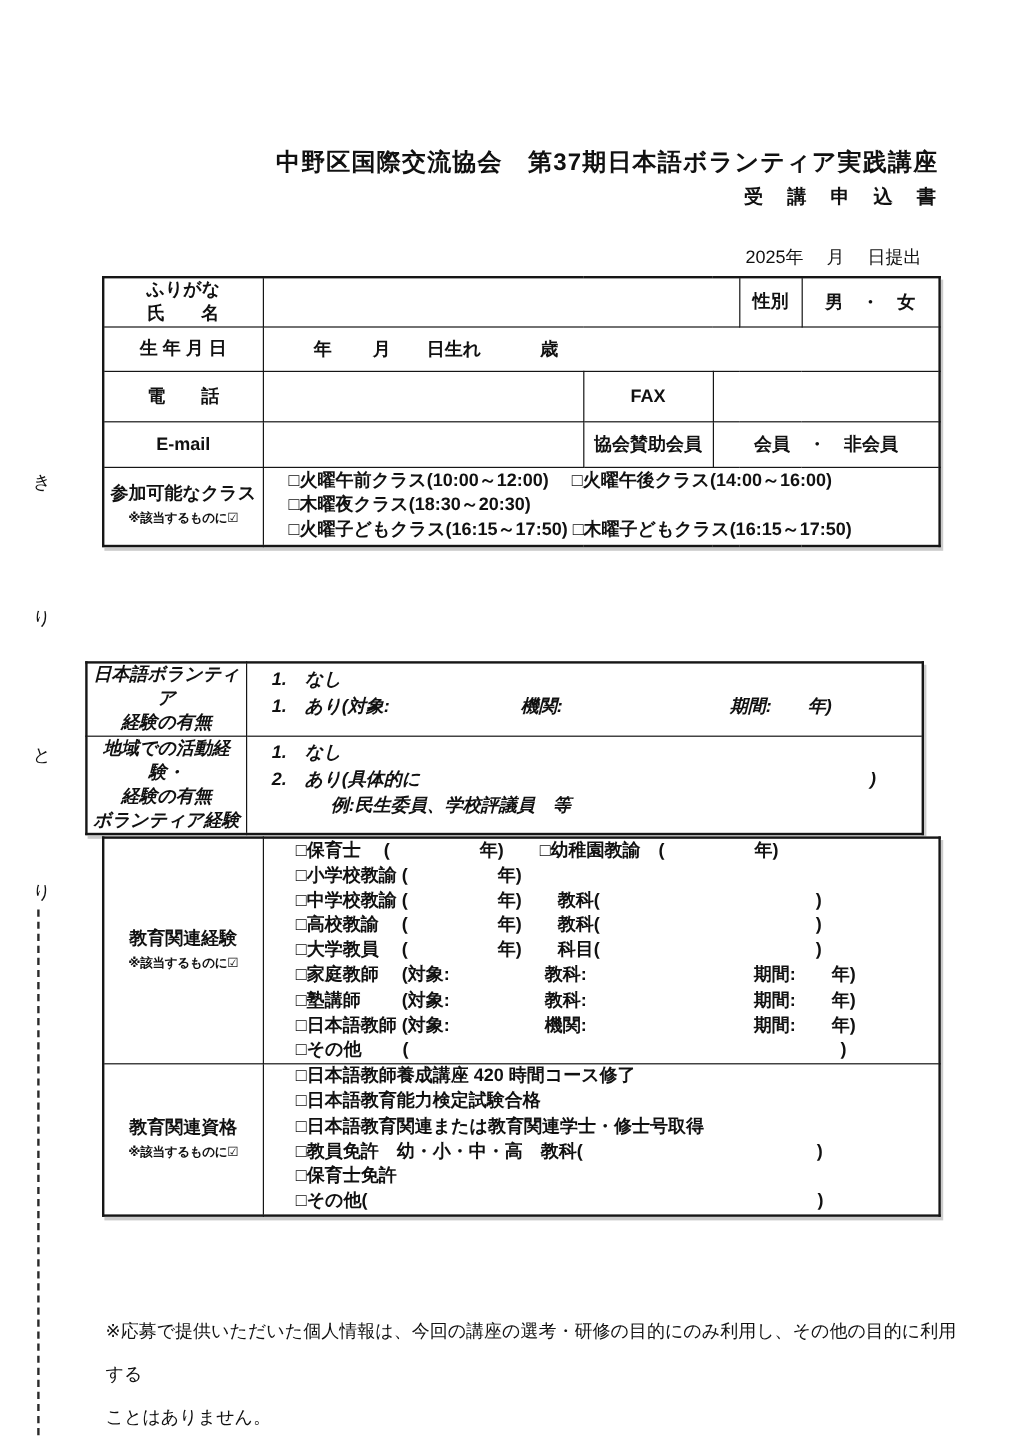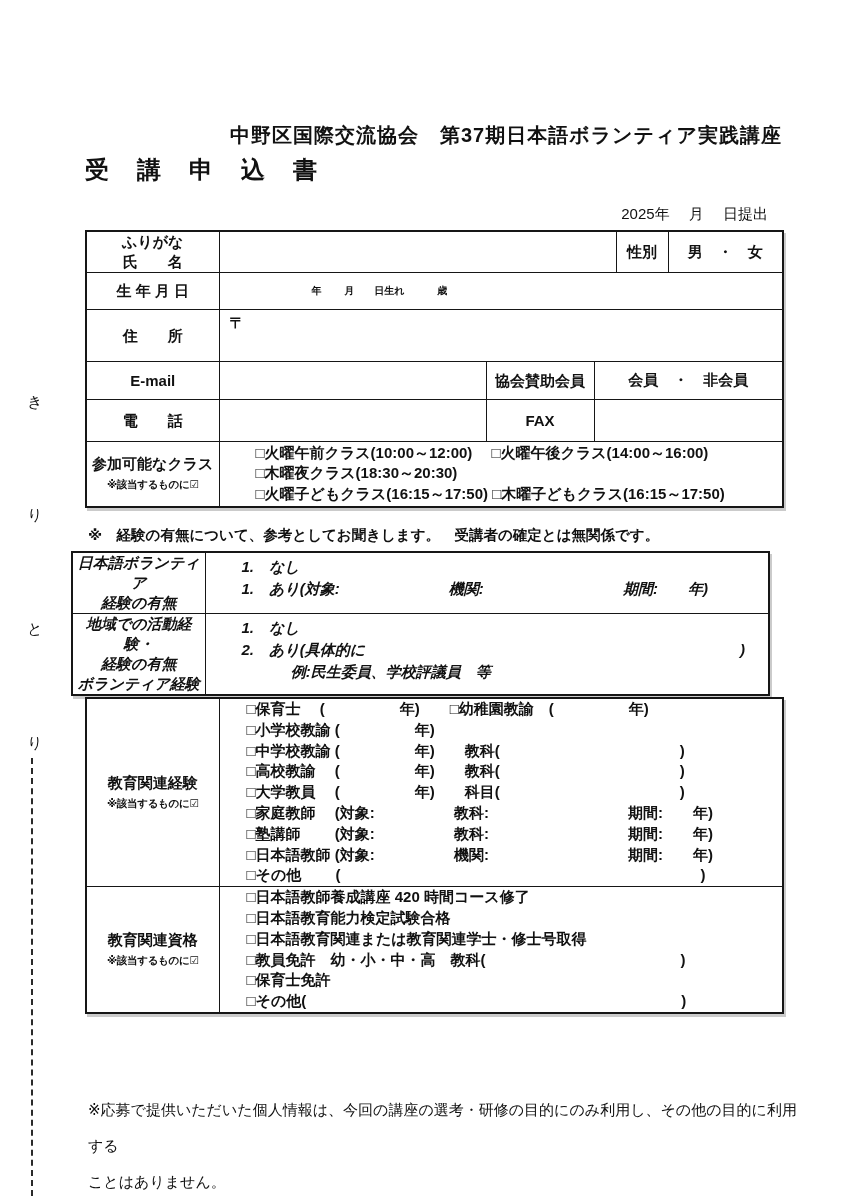--- a/index.html
+++ b/index.html
@@ -6,54 +6,54 @@
   .page {
     position:relative; width:849px; height:1200px; background:#ffffff;
     font-family:"Liberation Sans","DejaVu Sans",sans-serif;
     color:#111; overflow:hidden;
   }
   .abs { position:absolute; }
 
   
   .title1 { left:85px; top:122px; width:697px; text-align:right;
             font-size:20px; font-weight:bold; letter-spacing:1px; }
-  .title2 { left:85px; top:154px; width:697px; text-align:left;
-            font-size:24px; font-weight:bold; letter-spacing:2px; }
+  .title2 { left:85px; top:154px; width:697px; text-align:right;
+            font-size:16px; font-weight:bold; letter-spacing:2px; }
   .date-line { left:85px; top:205px; width:683px; text-align:right;
                font-size:15px; font-weight:normal; }
 
   
   table { border-collapse:collapse; table-layout:fixed;
           box-shadow:2px 3px 0 rgba(140,140,140,.45); background:#fff; }
   table, td { border:1px solid #161616; }
   table { border-width:2px; }
   td { padding:0; vertical-align:middle; font-size:15px; font-weight:600; }
   td.lbl { text-align:center; line-height:20px; }
   td.top { vertical-align:top; }
   .note-small { font-size:10.5px; font-weight:600; letter-spacing:-0.3px; }
-  .lines { padding-left:36px; }
+  .lines { padding-left:21px; }
   .lines3 { padding-left:27px; }
   .ln { white-space:pre; line-height:20.8px; font-weight:600; }
   .ln2 { white-space:pre; line-height:22px; font-weight:600; }
 
   .t1 { left:85px; top:230px; }
   .t2 { left:71px; top:551px;font-style:italic; }
   .t3 { left:85px; top:697px; }
 
   .exp-note { left:88px; top:526px; font-size:14.5px; font-weight:600; }
 
   .privacy { left:88px; top:1092px; width:710px; font-size:15px;
              font-weight:normal; line-height:36px; }
 
   .kiri { left:26px; width:18px; text-align:center; font-size:15px; }
   .cutline { left:31px; top:758px; height:438px; width:0;
              border-left:2px dashed #2a2a2a; }
 
   .postal { padding:4px 0 0 10px; font-size:15px; font-weight:600; }
-  .birth-val { padding-left:92px; font-size:10px; font-weight:600; white-space:pre; }
+  .birth-val { padding-left:42px; font-size:15px; font-weight:600; white-space:pre; }
   .center { text-align:center;margin-top:46px; }
 </style>
 </head>
 <body>
 
 <div class="page">
 
   <div class="abs kiri" style="top:393px;">き</div>
   <div class="abs kiri" style="top:506px;">り</div>
   <div class="abs kiri" style="top:620px;">と</div>
@@ -80,53 +80,46 @@
         <div>氏　　名</div>
       </td>
       <td colspan="3"></td>
       <td class="lbl">性別</td>
       <td class="center">男　・　女</td>
     </tr>
     <tr style="height:37px">
       <td class="lbl">生 年 月 日</td>
       <td colspan="5" class="birth-val">年　　 月　　日生れ　　　 歳</td>
     </tr>
-    <tr style="height:52px">
-      <td class="lbl">住　　所</td>
-      <td colspan="5" class="top">
-        <div class="postal">〒</div>
-      </td>
+    <tr style="height:42px">
+      <td class="lbl">電　　話</td>
+      <td></td>
+      <td class="lbl">FAX</td>
+      <td colspan="3"></td>
     </tr>
     <tr style="height:38px">
       <td class="lbl">E-mail</td>
       <td></td>
       <td class="lbl">協会賛助会員</td>
       <td colspan="3" class="center">会員　・　非会員</td>
-    </tr>
-    <tr style="height:42px">
-      <td class="lbl">電　　話</td>
-      <td></td>
-      <td class="lbl">FAX</td>
-      <td colspan="3"></td>
     </tr>
     <tr style="height:65px">
       <td class="lbl">
         <div>参加可能なクラス</div>
         <div class="note-small">※該当するものに☑</div>
       </td>
       <td colspan="5" class="lines">
         <div class="ln">□火曜午前クラス(10:00～12:00)　 □火曜午後クラス(14:00～16:00)</div>
         <div class="ln">□木曜夜クラス(18:30～20:30)</div>
         <div class="ln">□火曜子どもクラス(16:15～17:50) □木曜子どもクラス(16:15～17:50)</div>
       </td>
     </tr>
   </tbody>
     </table>
 
-  <div class="abs exp-note">※　経験の有無について、参考としてお聞きします。　受講者の確定とは無関係です。</div>
 
   <table class="abs t2">
     <colgroup>
         <col style="width:133px">
         <col style="width:564px">
       </colgroup>
     <tbody>
         <tr style="height:46px">
       <td class="lbl">
         <div>日本語ボランティア</div>

